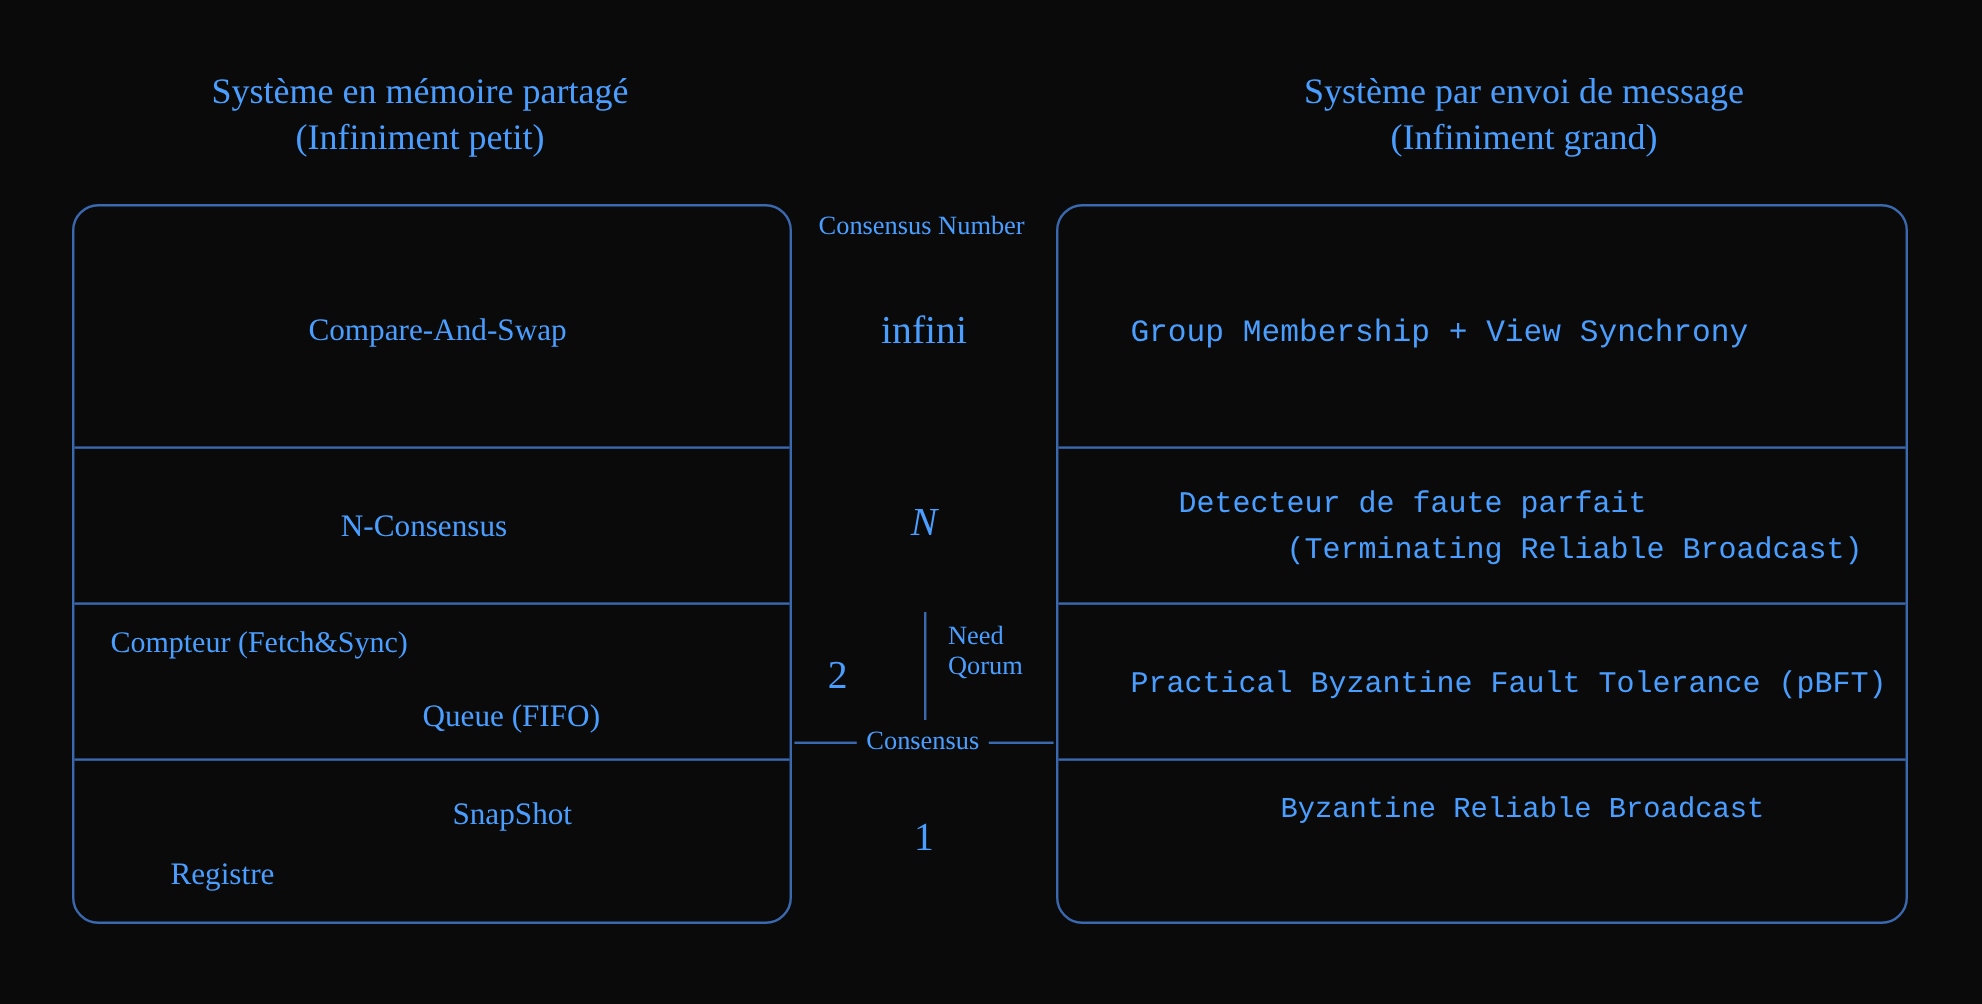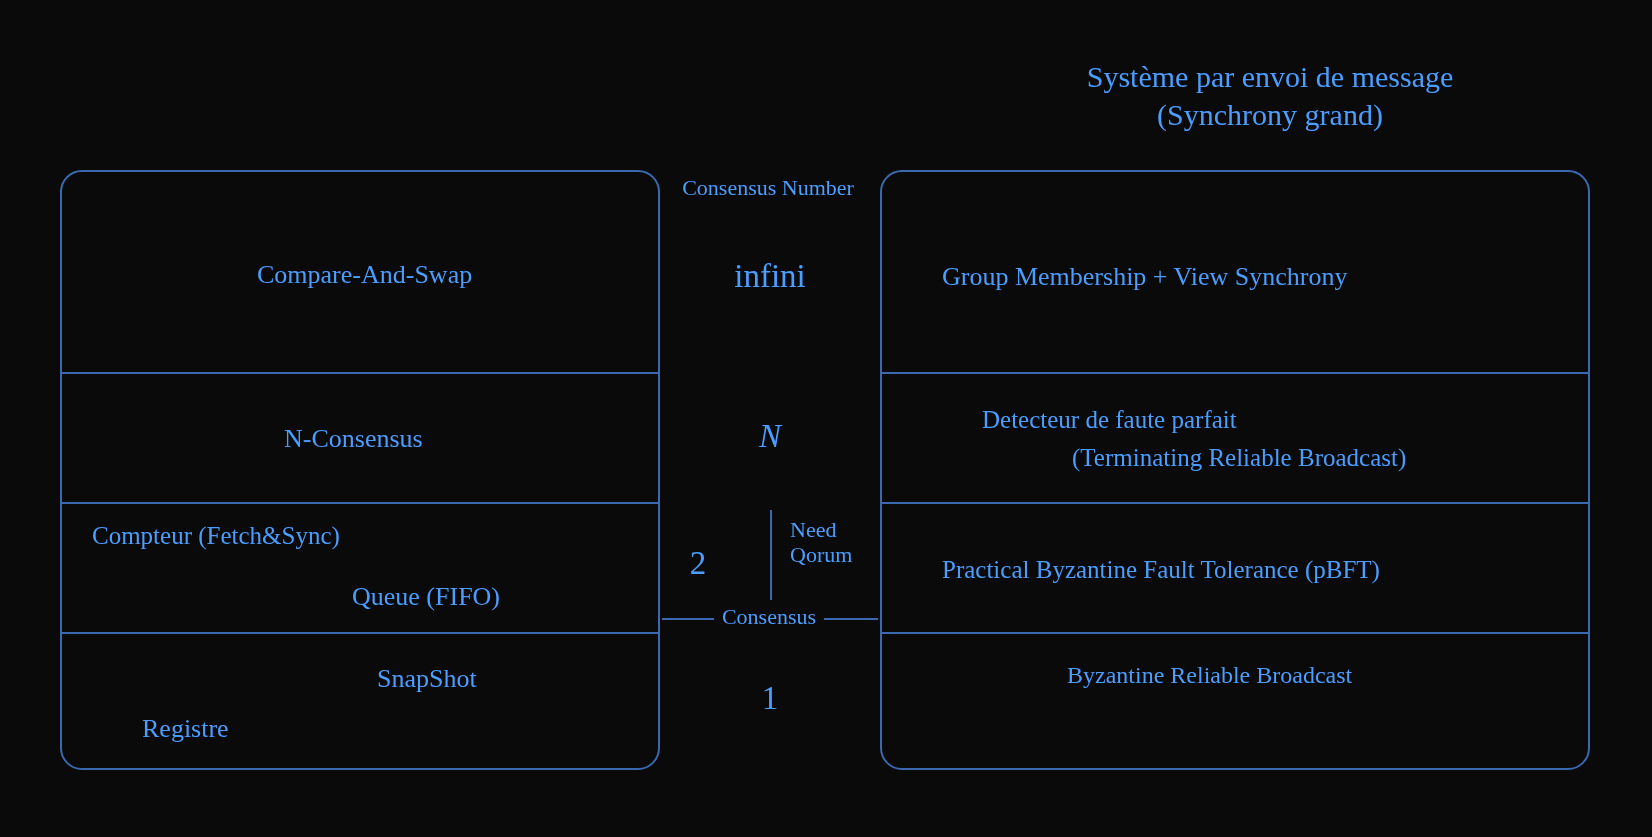--- a/index.html
+++ b/index.html
@@ -43,20 +43,21 @@
     left: 60px;
     top: 170px;
     width: 600px;
     height: 600px;
   }
   .box-right {
     left: 880px;
     top: 170px;
     width: 710px;
     height: 600px;
+    font-family: Liberation Mono, monospace;
   }
   .row {
     position: absolute;
     left: 0;
     width: 100%;
     border-top: 2px solid #3a69b0;
     box-sizing: border-box;
   }
   .row:first-child {
     border-top: none;
@@ -90,23 +91,27 @@
     font-size: 22px;
     line-height: 1.12;
     text-align: left;
   }
 </style>
 </head>
 <body>
 
 <div class="canvas">
 
+  <div class="title title-left">
+    <div>Système en mémoire partagé</div>
+    <div>(Infiniment petit)</div>
+  </div>
   <div class="title title-right">
     <div>Système par envoi de message</div>
-    <div>(Synchrony grand)</div>
+    <div>(Infiniment grand)</div>
   </div>
 
   <div class="center-label" style="left:660px; top:175px; width:216px;">Consensus Number</div>
 
   <div class="box box-left">
 
     <div class="row" style="top:0; height:200px;padding-left:28px;">
       <div class="cell-text" style="left:195px; top:88px;">Compare-And-Swap</div>
     </div>
 

